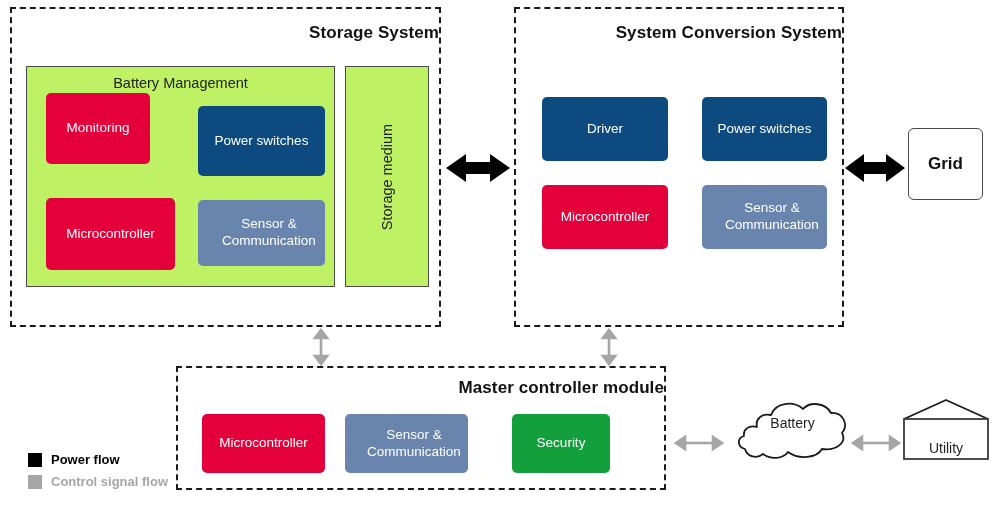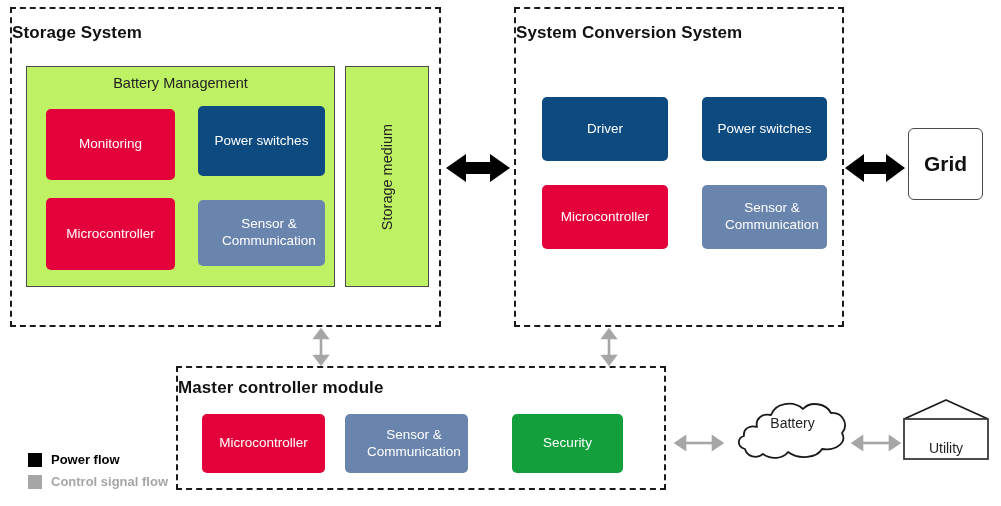--- a/index.html
+++ b/index.html
@@ -22,21 +22,21 @@
   
   .dashed-box {
     position: absolute;
     border: 2px dashed #1a1a1a;
     background: transparent;
     box-sizing: border-box;
   }
   .system-title {
     position: absolute;
     width: 100%;
-    text-align: left;
+    text-align: right;
     font-weight: bold;
     font-size: 17px;
     color: #111111;
     letter-spacing: 0.1px;
   }
 
   
   .solid-box {
     position: absolute;
     border: 1.6px solid #4a4a4a;
@@ -84,21 +84,21 @@
   
   .plain-box {
     position: absolute;
     border: 1.6px solid #4a4a4a;
     border-radius: 6px;
     background: #ffffff;
     display: flex;
     align-items: center;
     justify-content: center;
     font-weight: bold;
-    font-size: 21px;
+    font-size: 17px;
     color: #111111;
     box-sizing: border-box;
   }
 
   
   .arrow-svg { position: absolute; overflow: visible; }
 
   
   .shape-label {
     position: absolute;
@@ -135,21 +135,21 @@
 <body>
 
 <div id="canvas">
 
   <div class="dashed-box" style="left:10px; top:7px; width:431px; height:320px;">
     <div class="system-title" style="top:14px;">Storage System</div>
 
     <div class="solid-box" style="left:14px; top:57px; width:309px; height:221px;">
       <div class="sub-title" style="top:8px;">Battery Management</div>
 
-      <div class="block red" style="left:19px; top:42px; width:129px; height:71px;">Monitoring</div>
+      <div class="block red" style="left:19px; top:26px; width:104px; height:71px;">Monitoring</div>
 
       <div class="block navy" style="left:171px; top:39px; width:127px; height:70px;">Power switches</div>
 
       <div class="block red" style="left:19px; top:131px; width:129px; height:72px;">Microcontroller</div>
 
       <div class="block slate" style="left:171px; top:133px; width:127px; height:66px;">
         <span style="white-space:pre-line;">Sensor &amp;
 Communication</span>
       </div>
     </div>
@@ -179,21 +179,21 @@
   <div class="dashed-box" style="left:176px; top:366px; width:490px; height:124px;">
     <div class="system-title" style="top:10px;">Master controller module</div>
 
     <div class="block red" style="left:24px; top:46px; width:123px; height:59px;">Microcontroller</div>
 
     <div class="block slate" style="left:167px; top:46px; width:123px; height:59px;">
       <span style="white-space:pre-line;">Sensor &amp;
 Communication</span>
     </div>
 
-    <div class="block green" style="left:334px; top:46px; width:111px; height:59px;">Security</div>
+    <div class="block green" style="left:334px; top:46px; width:98px; height:59px;">Security</div>
   </div>
 
   <div class="abs" style="left:727px; top:399px; width:131px; height:62px;">
     <svg width="131" height="62" viewBox="0 0 131 62">
       <path d="M 30 28
                C 22 26 16 30 17 37
                C 10 39 10 48 18 50
                C 20 58 30 60 36 55
                C 44 61 56 60 61 53
                C 72 61 90 59 95 50

